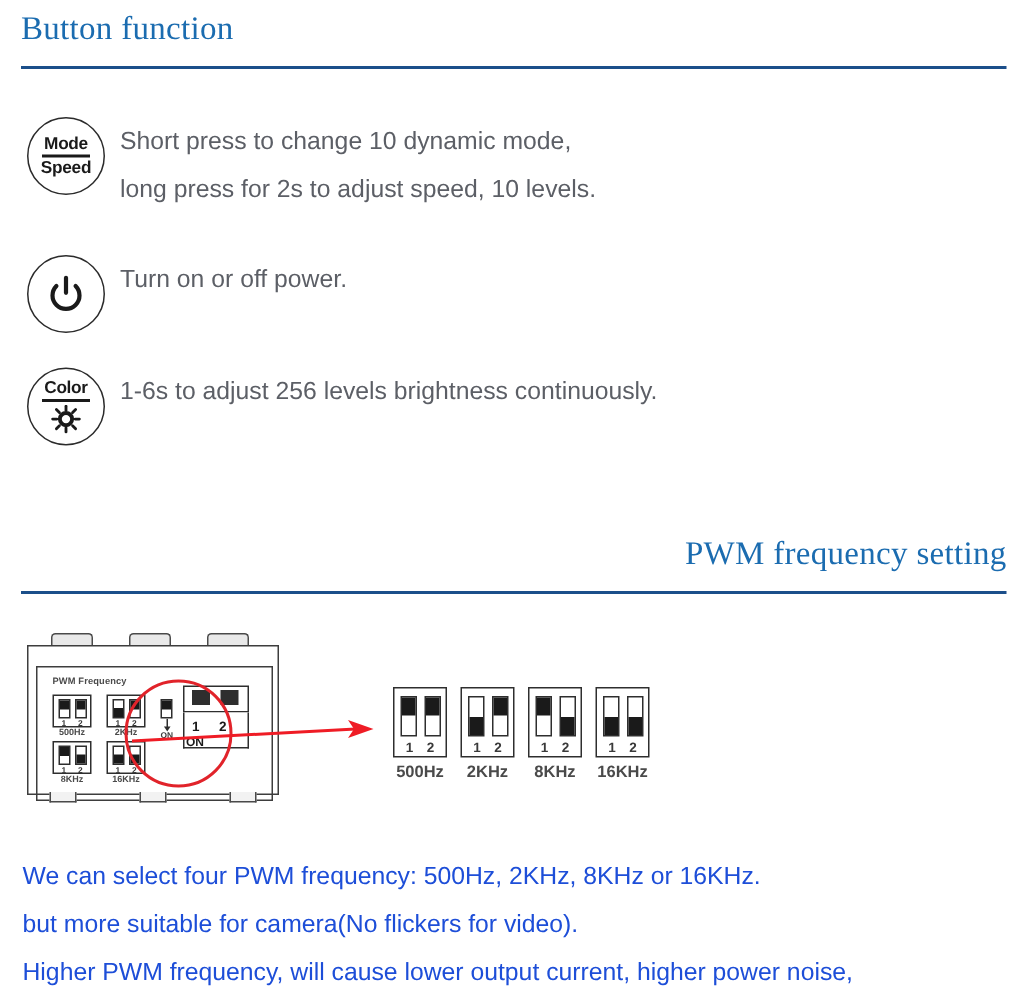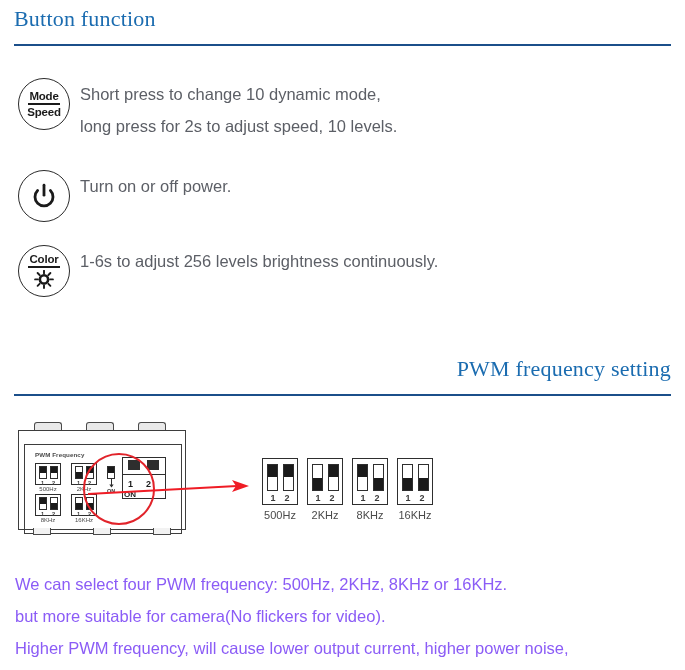--- a/index.html
+++ b/index.html
@@ -145,21 +145,21 @@
   .dip-knob{
     position:absolute;left:0;right:0;
     background:#1a1a1a;
   }
   .dip-nums{
     display:flex;gap:3px;justify-content:center;
     font-weight:bold;color:#3a3a3a;
   }
   .dip-nums span{display:inline-block;text-align:center;}
   .dip-caption{
-    text-align:center;font-weight:normal;color:#4a4a4a;
+    text-align:center;font-weight:bold;color:#4a4a4a;
   }
 
   
   .dip-s{width:26px;height:22px;padding:2px 0 0 0;}
   .dip-s .dip-sw{width:8px;height:13px;}
   .dip-s .dip-knob{height:6px;}
   .dip-s-nums{font-size:5.6px;margin-top:.5px;}
   .dip-s-nums span{width:8px;}
   .dip-s-cap{font-size:6px;margin-top:1px;}
 
@@ -179,21 +179,21 @@
   .magcircle{
     position:absolute;
     border:2px solid #e1232a;
     border-radius:50%;
     box-sizing:border-box;
   }
   .arrow-svg{position:absolute;left:0;top:0;}
 
   .bottom-para{
     font-size:16.5px;
-    color:#8b5cf6;
+    color:#1d4ed8;
     line-height:1.95;
   }
   .bottom-para div{white-space:nowrap;}
 </style>
 </head>
 <body>
 
 <div class="page">
 
   <div style="position:absolute;left:14px;top:8px;width:657px;">

